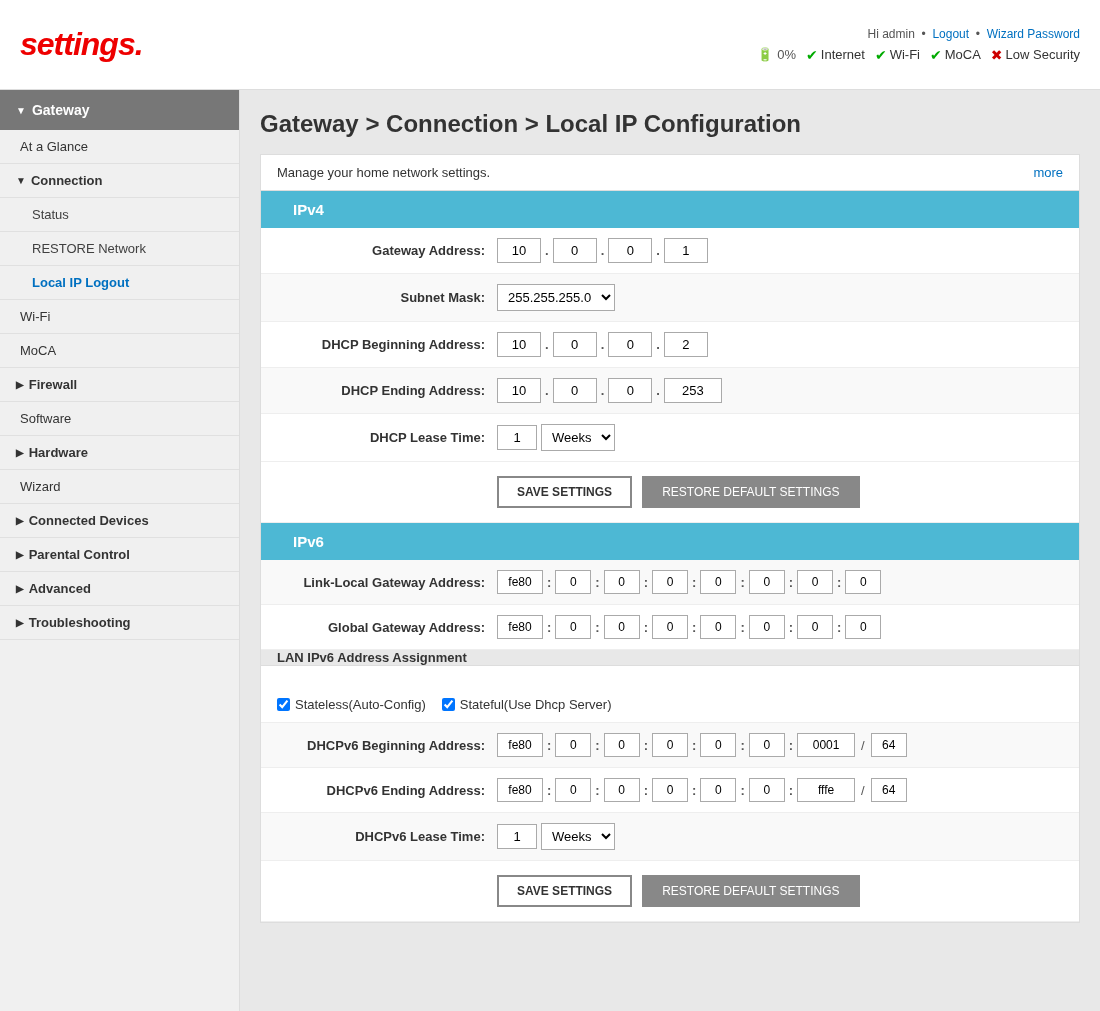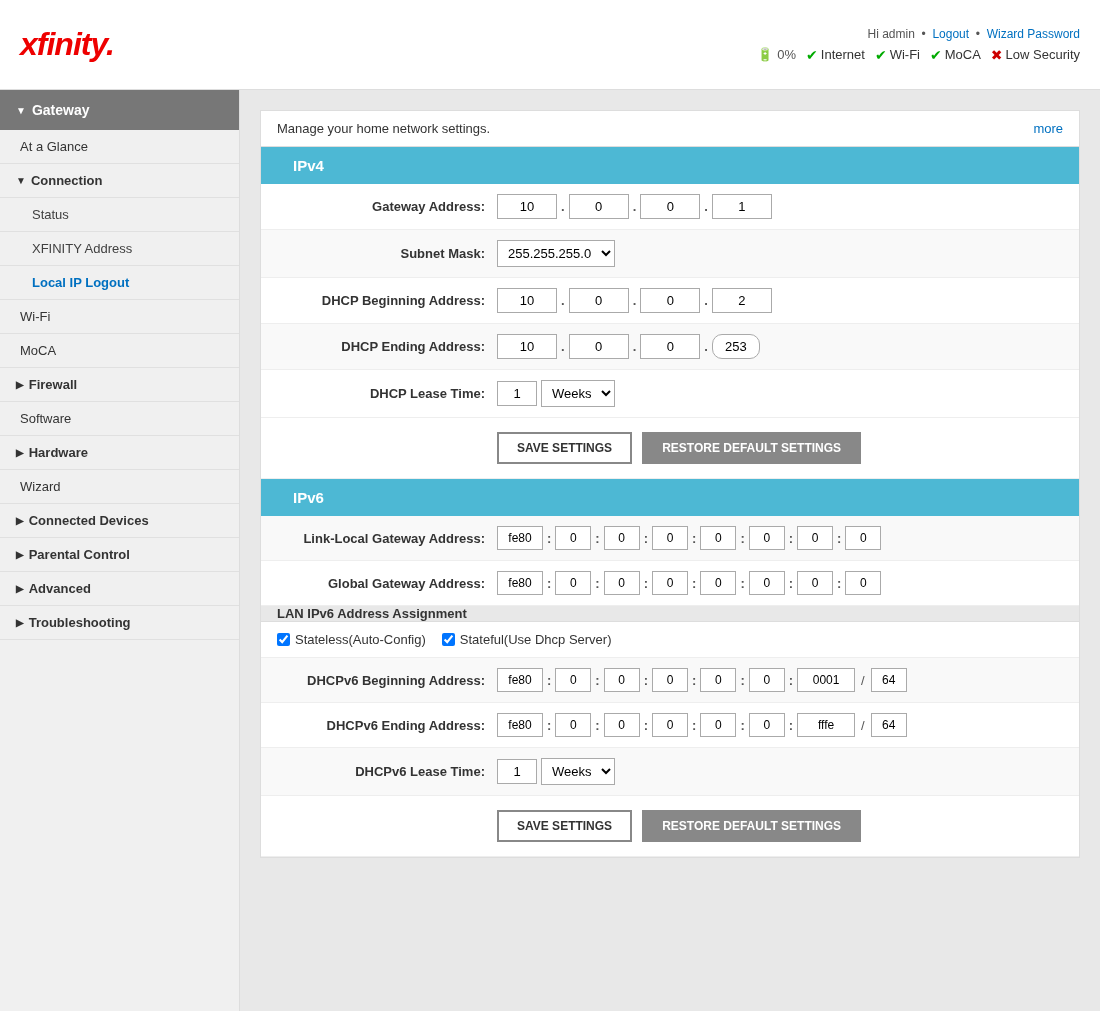--- a/index.html
+++ b/index.html
@@ -115,27 +115,27 @@
       width: 220px;
       text-align: right;
       font-size: 13px;
       font-weight: bold;
       color: #333;
       padding-right: 12px;
       flex-shrink: 0;
     }
     .form-inputs { display: flex; align-items: center; gap: 4px; }
     .ip-input {
-      width: 60px;
+      width: 44px;
       padding: 4px 5px;
       border: 1px solid #aaa;
       font-size: 13px;
       text-align: center;
     }
-    .ip-input.wide { width: 48px; border-radius: 10px; }
+    .ip-input.wide { width: 58px; }
     .ip-sep { color: #555; font-weight: bold; font-size: 13px; }
     select.form-select {
       padding: 4px 6px;
       border: 1px solid #aaa;
       font-size: 13px;
       background: #fff;
     }
     .lease-input { width: 40px; padding: 4px 5px; border: 1px solid #aaa; font-size: 13px; text-align: center; }
 
     .btn-row {
@@ -153,21 +153,21 @@
       font-weight: bold;
       color: #333;
       cursor: pointer;
       text-transform: uppercase;
     }
     .btn-restore {
       background: #888;
       border: 2px solid #888;
       padding: 7px 18px;
       font-size: 12px;
-      font-weight: bold;
+      font-weight: normal;
       color: #fff;
       cursor: pointer;
       text-transform: uppercase;
     }
 
     
     .ipv6-input {
       width: 46px;
       padding: 4px 3px;
       border: 1px solid #aaa;
@@ -184,20 +184,21 @@
       font-weight: bold;
       font-size: 13px;
     }
     .checkbox-row {
       padding: 10px 16px;
       display: flex;
       align-items: center;
       gap: 16px;
       background: #fff;
       border-bottom: 1px solid #eee;
+      margin-top: 21px;
     }
     .checkbox-label { display: flex; align-items: center; gap: 5px; font-size: 13px; }
 
     
     .watermark-container { position: relative; overflow: hidden; }
     .watermark {
       position: absolute;
       top: 50%;
       left: 50%;
       transform: translate(-50%, -50%) rotate(-20deg);
@@ -210,21 +211,21 @@
       z-index: 0;
     }
     .watermark-inner { position: relative; z-index: 1; }
 
     .slash { color: #555; font-size: 13px; margin: 0 2px; }
   </style>
 </head>
 <body>
 
 <div id="header">
-  <div id="logo">xfinity.</div>
+  <div id="logo">settings.</div>
   <div class="header-right">
     <div class="header-user">
       <span>Hi admin</span>
       &nbsp;•&nbsp;
       <a href="#">Logout</a>
       &nbsp;•&nbsp;
       <a href="#">Wizard Password</a>
     </div>
     <div class="header-status">
       <span class="status-battery">🔋 <span>0%</span></span>
@@ -254,21 +255,21 @@
     <div class="sidebar-section-header active">
       <span class="arrow">▼</span>
       <span>Gateway</span>
     </div>
     <div class="sidebar-item">At a Glance</div>
     <div class="sidebar-group-header">
       <span class="arrow">▼</span>
       Connection
     </div>
     <div class="sidebar-sub-item">Status</div>
-    <div class="sidebar-sub-item">XFINITY Address</div>
+    <div class="sidebar-sub-item">RESTORE Network</div>
     <div class="sidebar-sub-item active">Local IP Logout</div>
     <div class="sidebar-item">Wi-Fi</div>
     <div class="sidebar-item">MoCA</div>
     <div class="sidebar-group-header">
       <span class="arrow">▶</span>
       Firewall
     </div>
     <div class="sidebar-item">Software</div>
     <div class="sidebar-group-header">
       <span class="arrow">▶</span>
@@ -287,20 +288,21 @@
       <span class="arrow">▶</span>
       <span>Advanced</span>
     </div>
     <div class="sidebar-group-header">
       <span class="arrow">▶</span>
       <span>Troubleshooting</span>
     </div>
   </div>
 
   <div id="main">
+    <div class="page-title">Gateway &gt; Connection &gt; Local IP Configuration</div>
 
     <div class="content-box watermark-container">
       <div class="watermark">SetupRouter.com</div>
       <div class="watermark-inner">
         <div class="content-header">
           <span>Manage your home network settings.</span>
           <a href="#">more</a>
         </div>
 
         <div class="section-header">IPv4</div>

